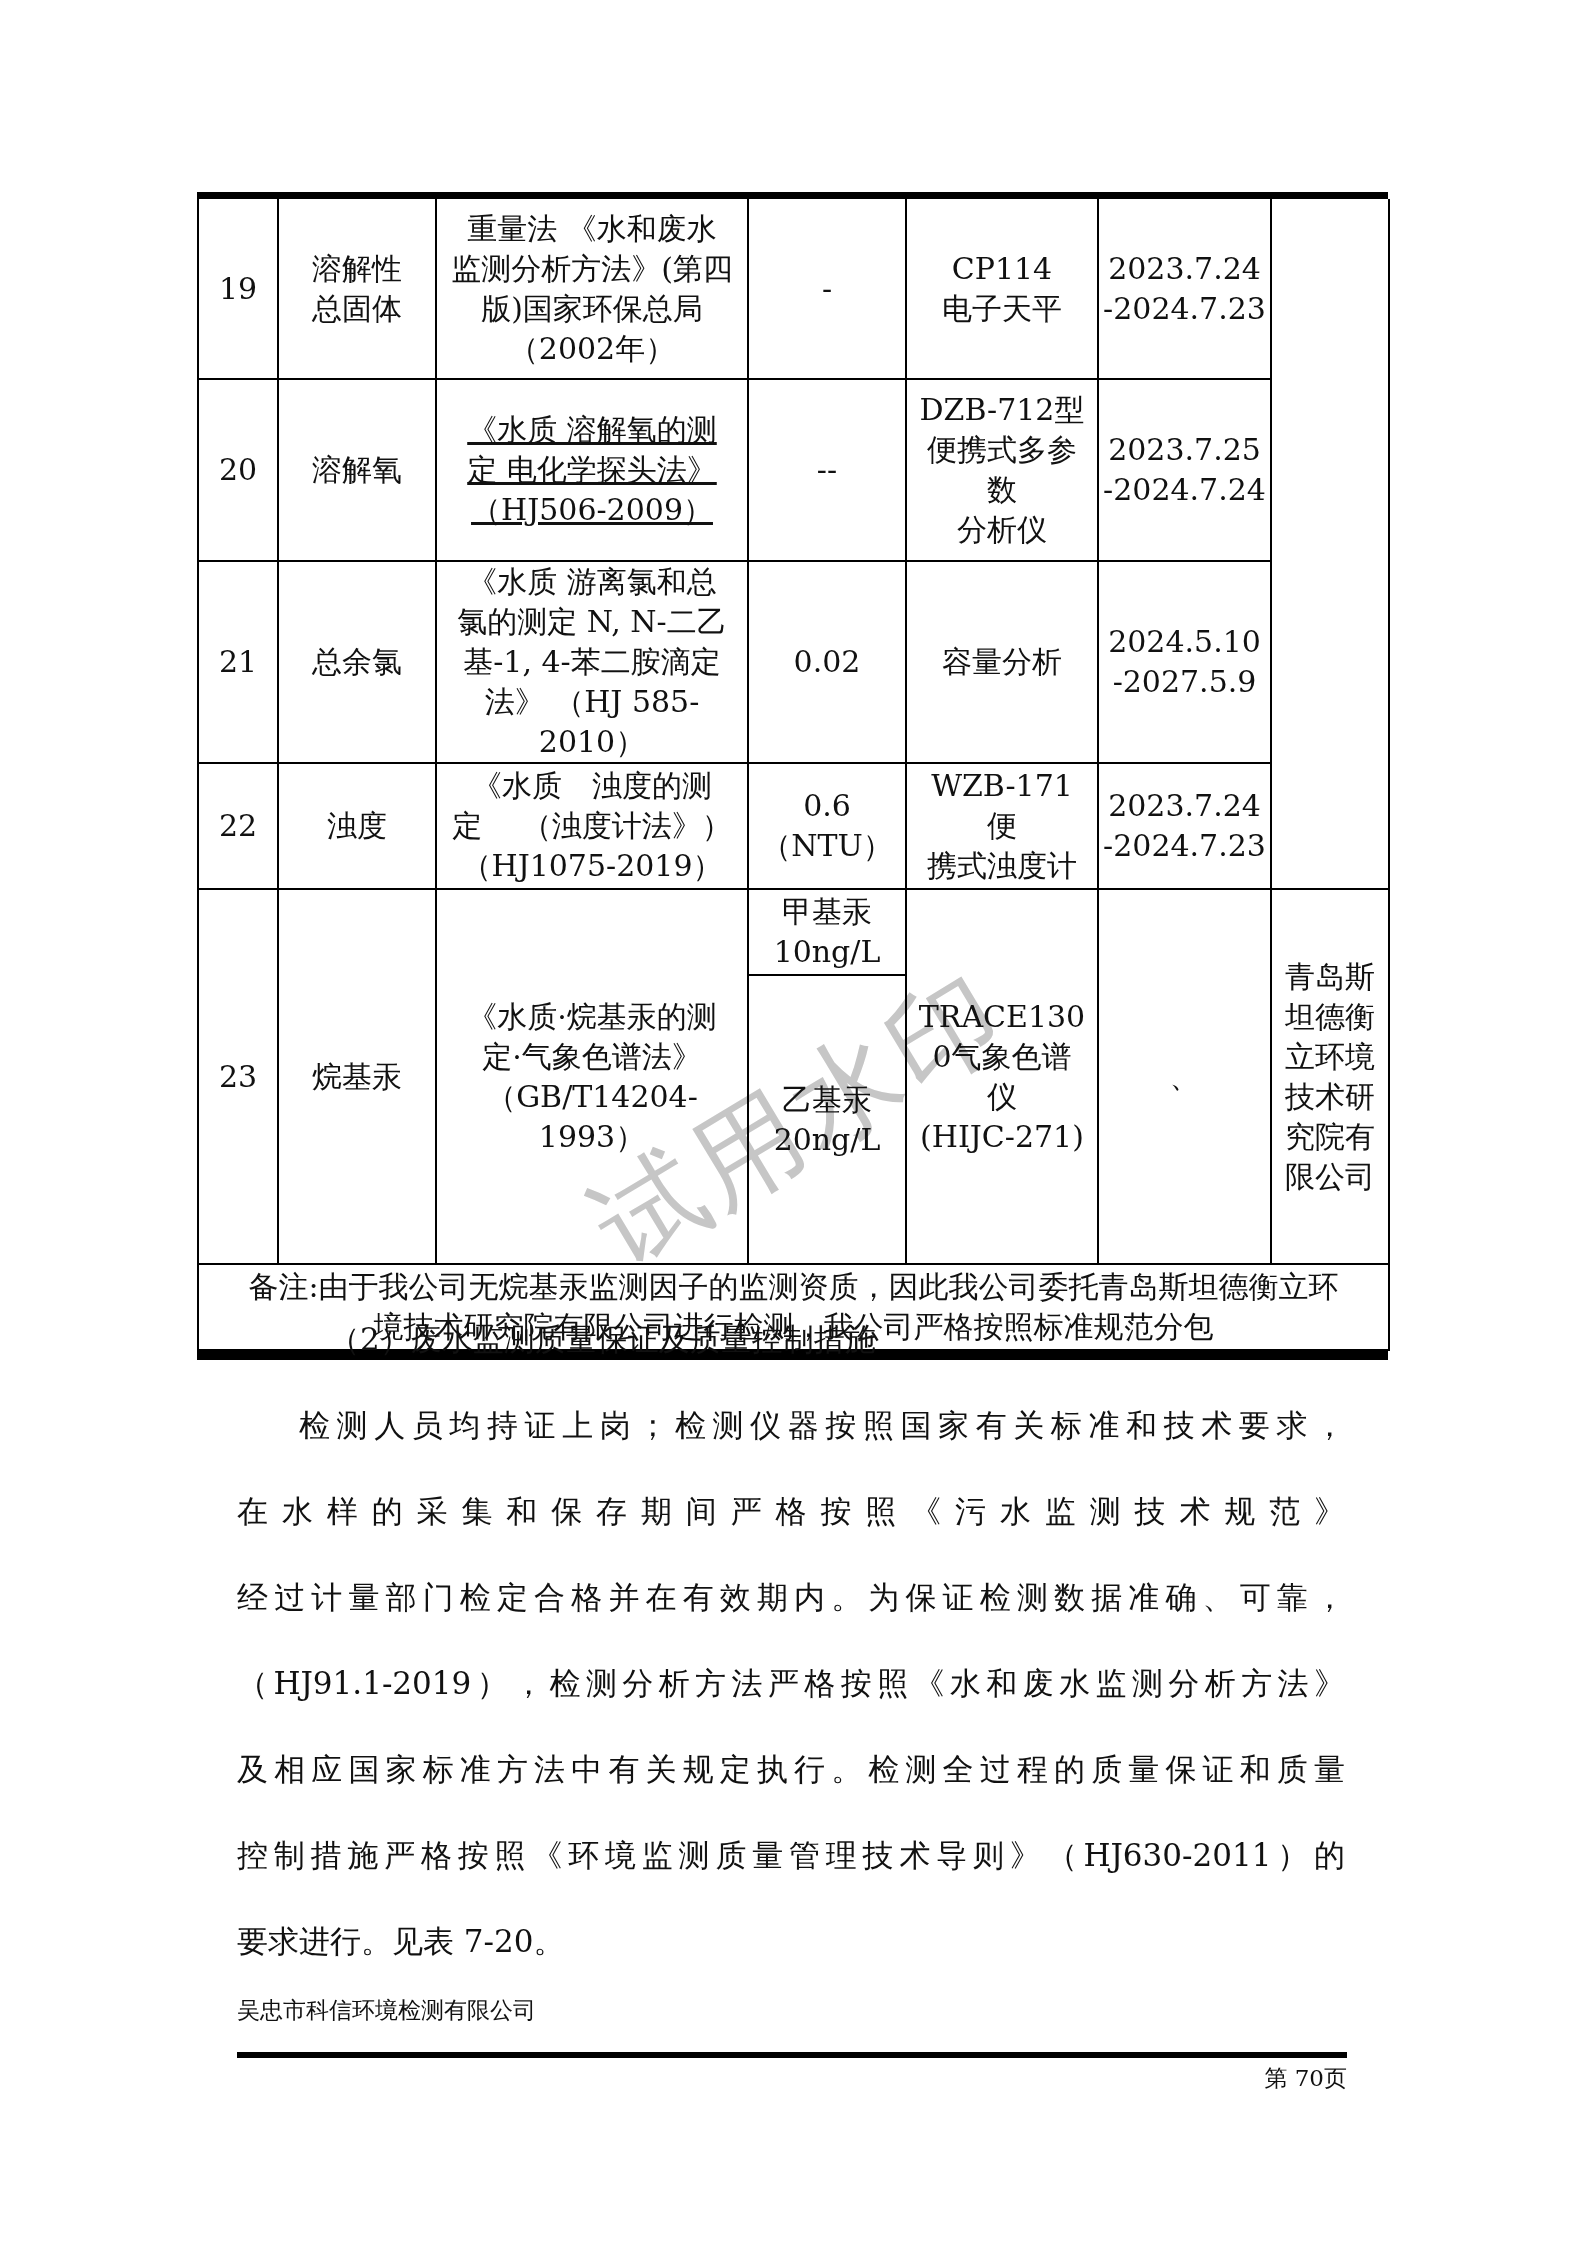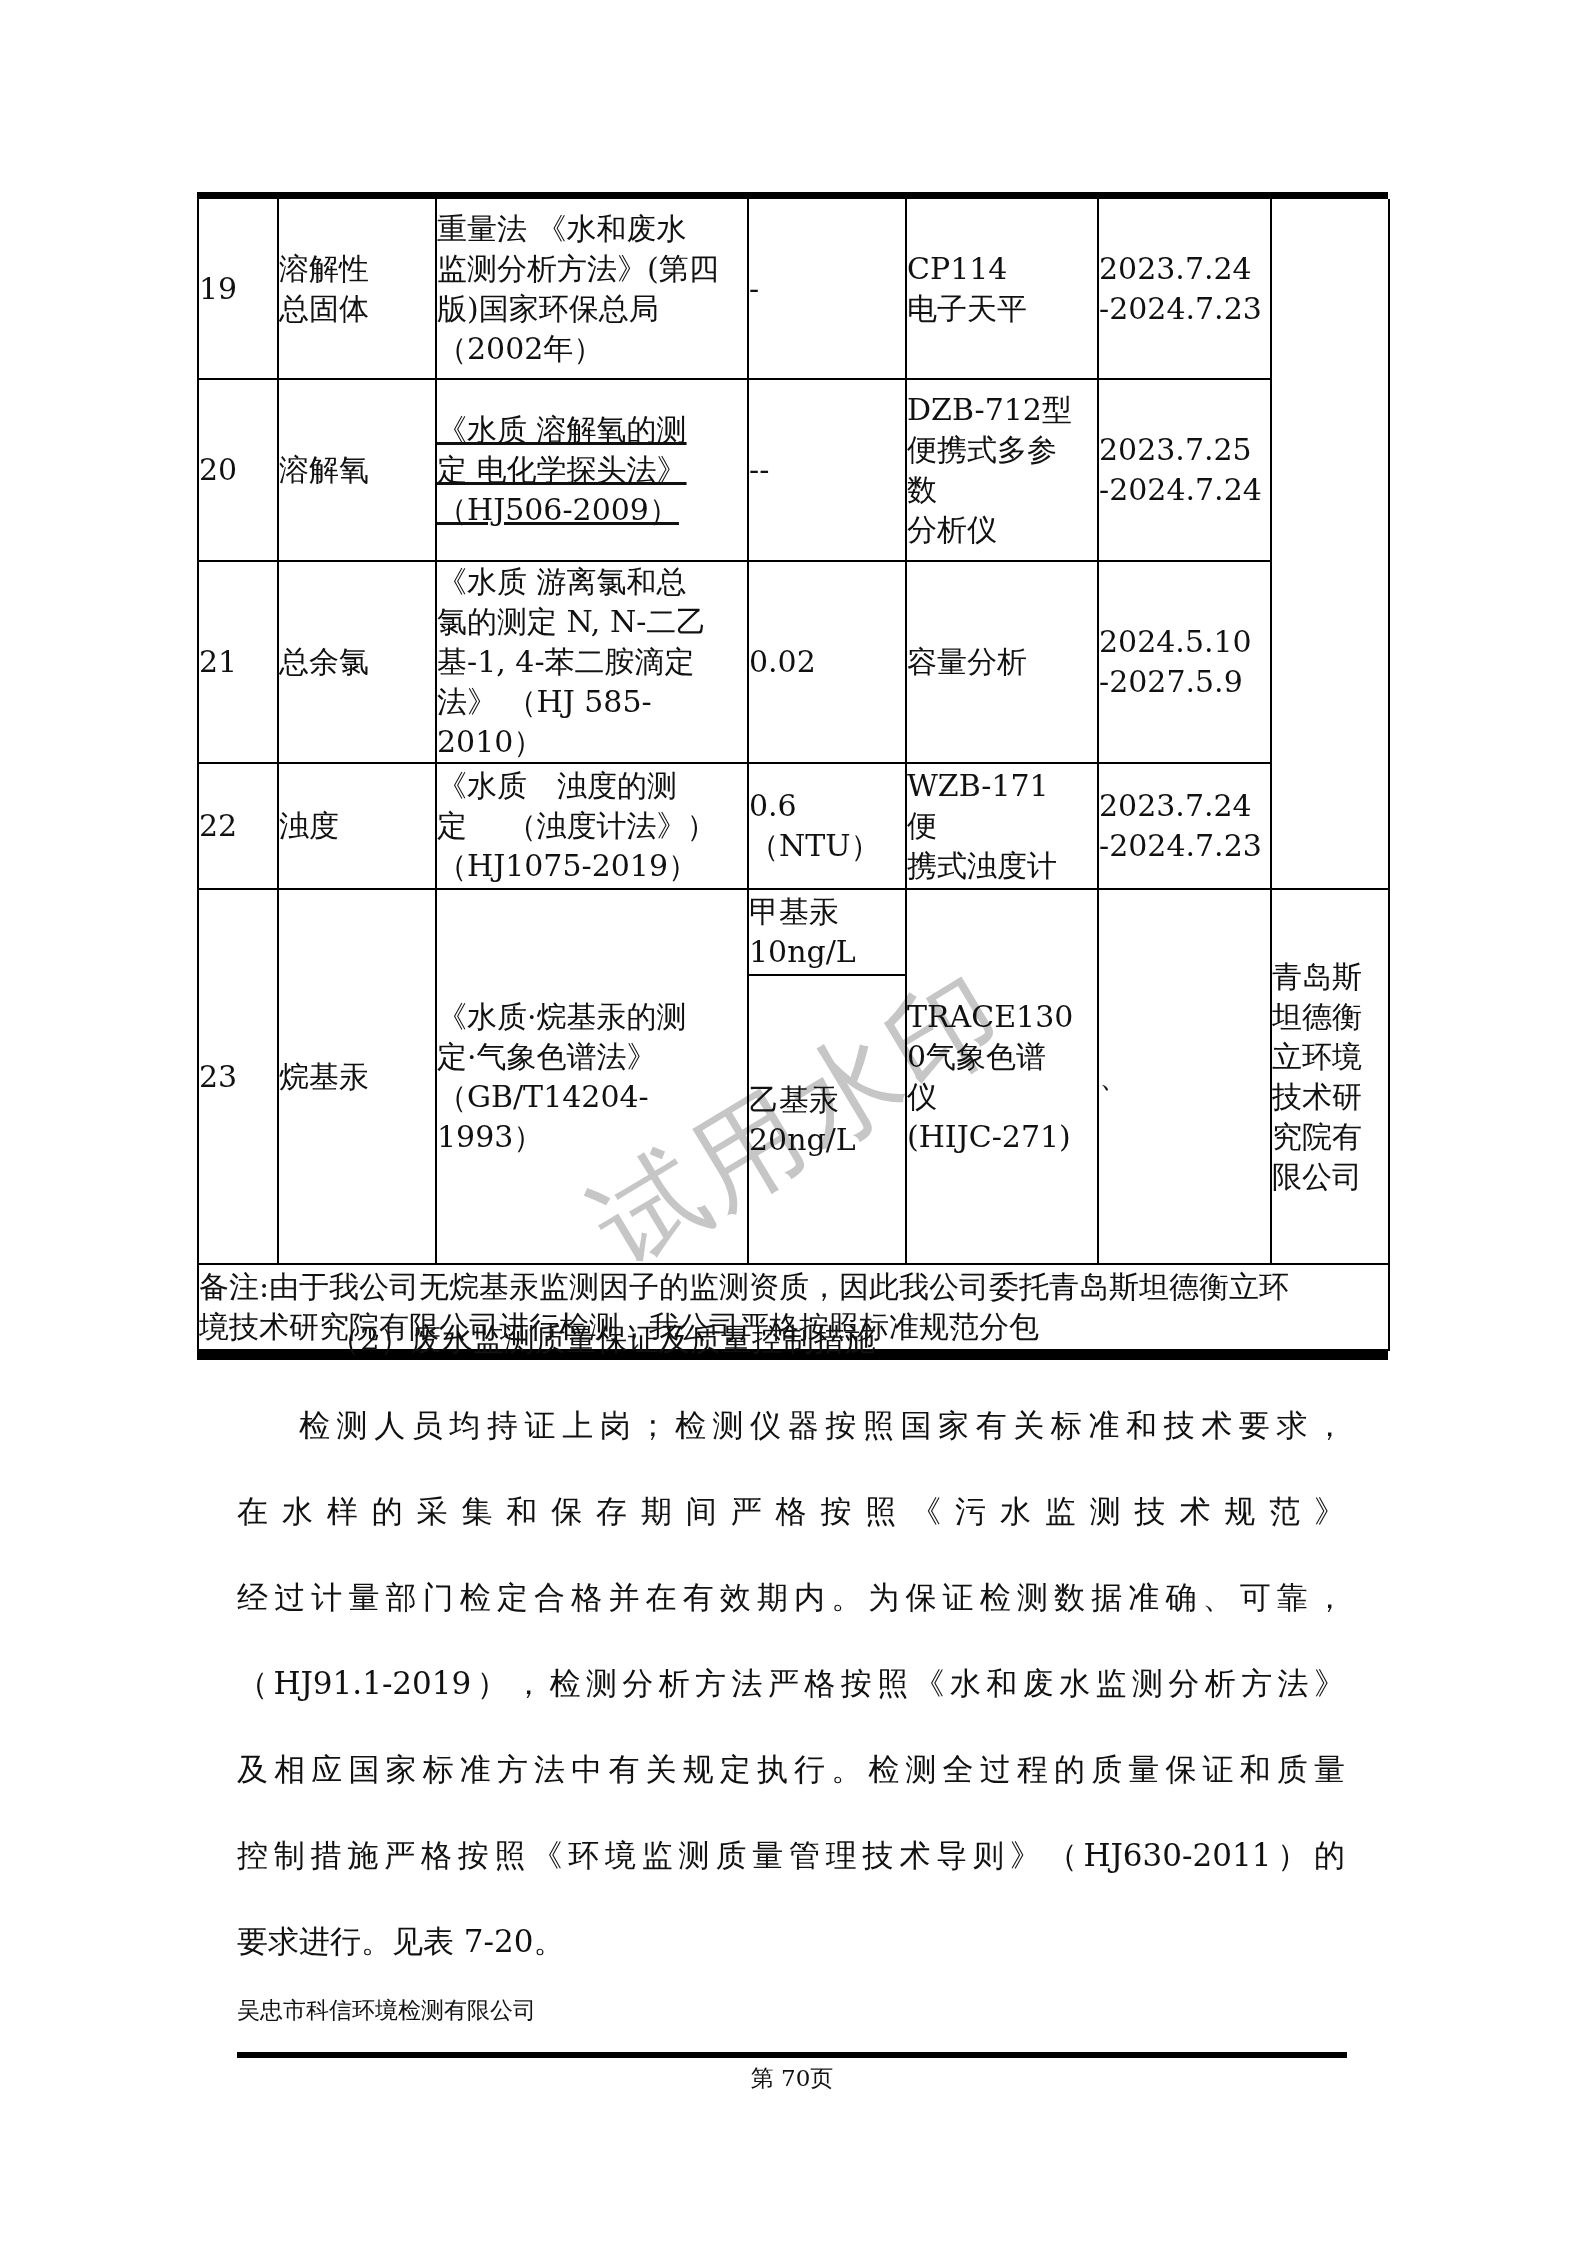--- a/index.html
+++ b/index.html
@@ -27,21 +27,21 @@
   .topborder{width:1191px;height:7px;background:#000;}
   .botborder{width:1191px;height:9px;background:#000;}
   table.monitor{
     border-collapse:collapse;
     table-layout:fixed;
     width:1191px;
   }
   table.monitor td{
     border:2px solid #000;
     padding:0;
-    text-align:left;
+    text-align:center;
     vertical-align:middle;
     font-size:30px;
     line-height:40px;
     overflow:hidden;
   }
   tr.r19 td{border-top:none;}
   td.pre{white-space:pre-line;}
   td.method{font-size:29px;}
   .lh34{line-height:34px;}
   .lh38{line-height:38px;}
@@ -70,21 +70,21 @@
     white-space:normal;
     text-align:justify;
     text-align-last:justify;
     text-justify:inter-character;
   }
   .indent-head{text-indent:92px;}
   .indent-first{text-indent:62px;}
   
   .frule{position:absolute;left:237px;top:2052px;width:1110px;height:6px;background:#000;z-index:1;}
   .fcompany{position:absolute;left:237px;top:1994px;font-size:23px;line-height:32px;z-index:1;}
-  .fpage{position:absolute;left:237px;top:2062px;width:1110px;text-align:center;font-size:23px;line-height:32px;z-index:1;}
+  .fpage{position:absolute;left:237px;top:2062px;width:1110px;text-align:right;font-size:23px;line-height:32px;z-index:1;}
 </style>
 </head>
 <body>
 
 <div class="page">
 
   <div class="watermark">试用水印</div>
 
   <div class="tablewrap">
     <div class="topborder"></div>

